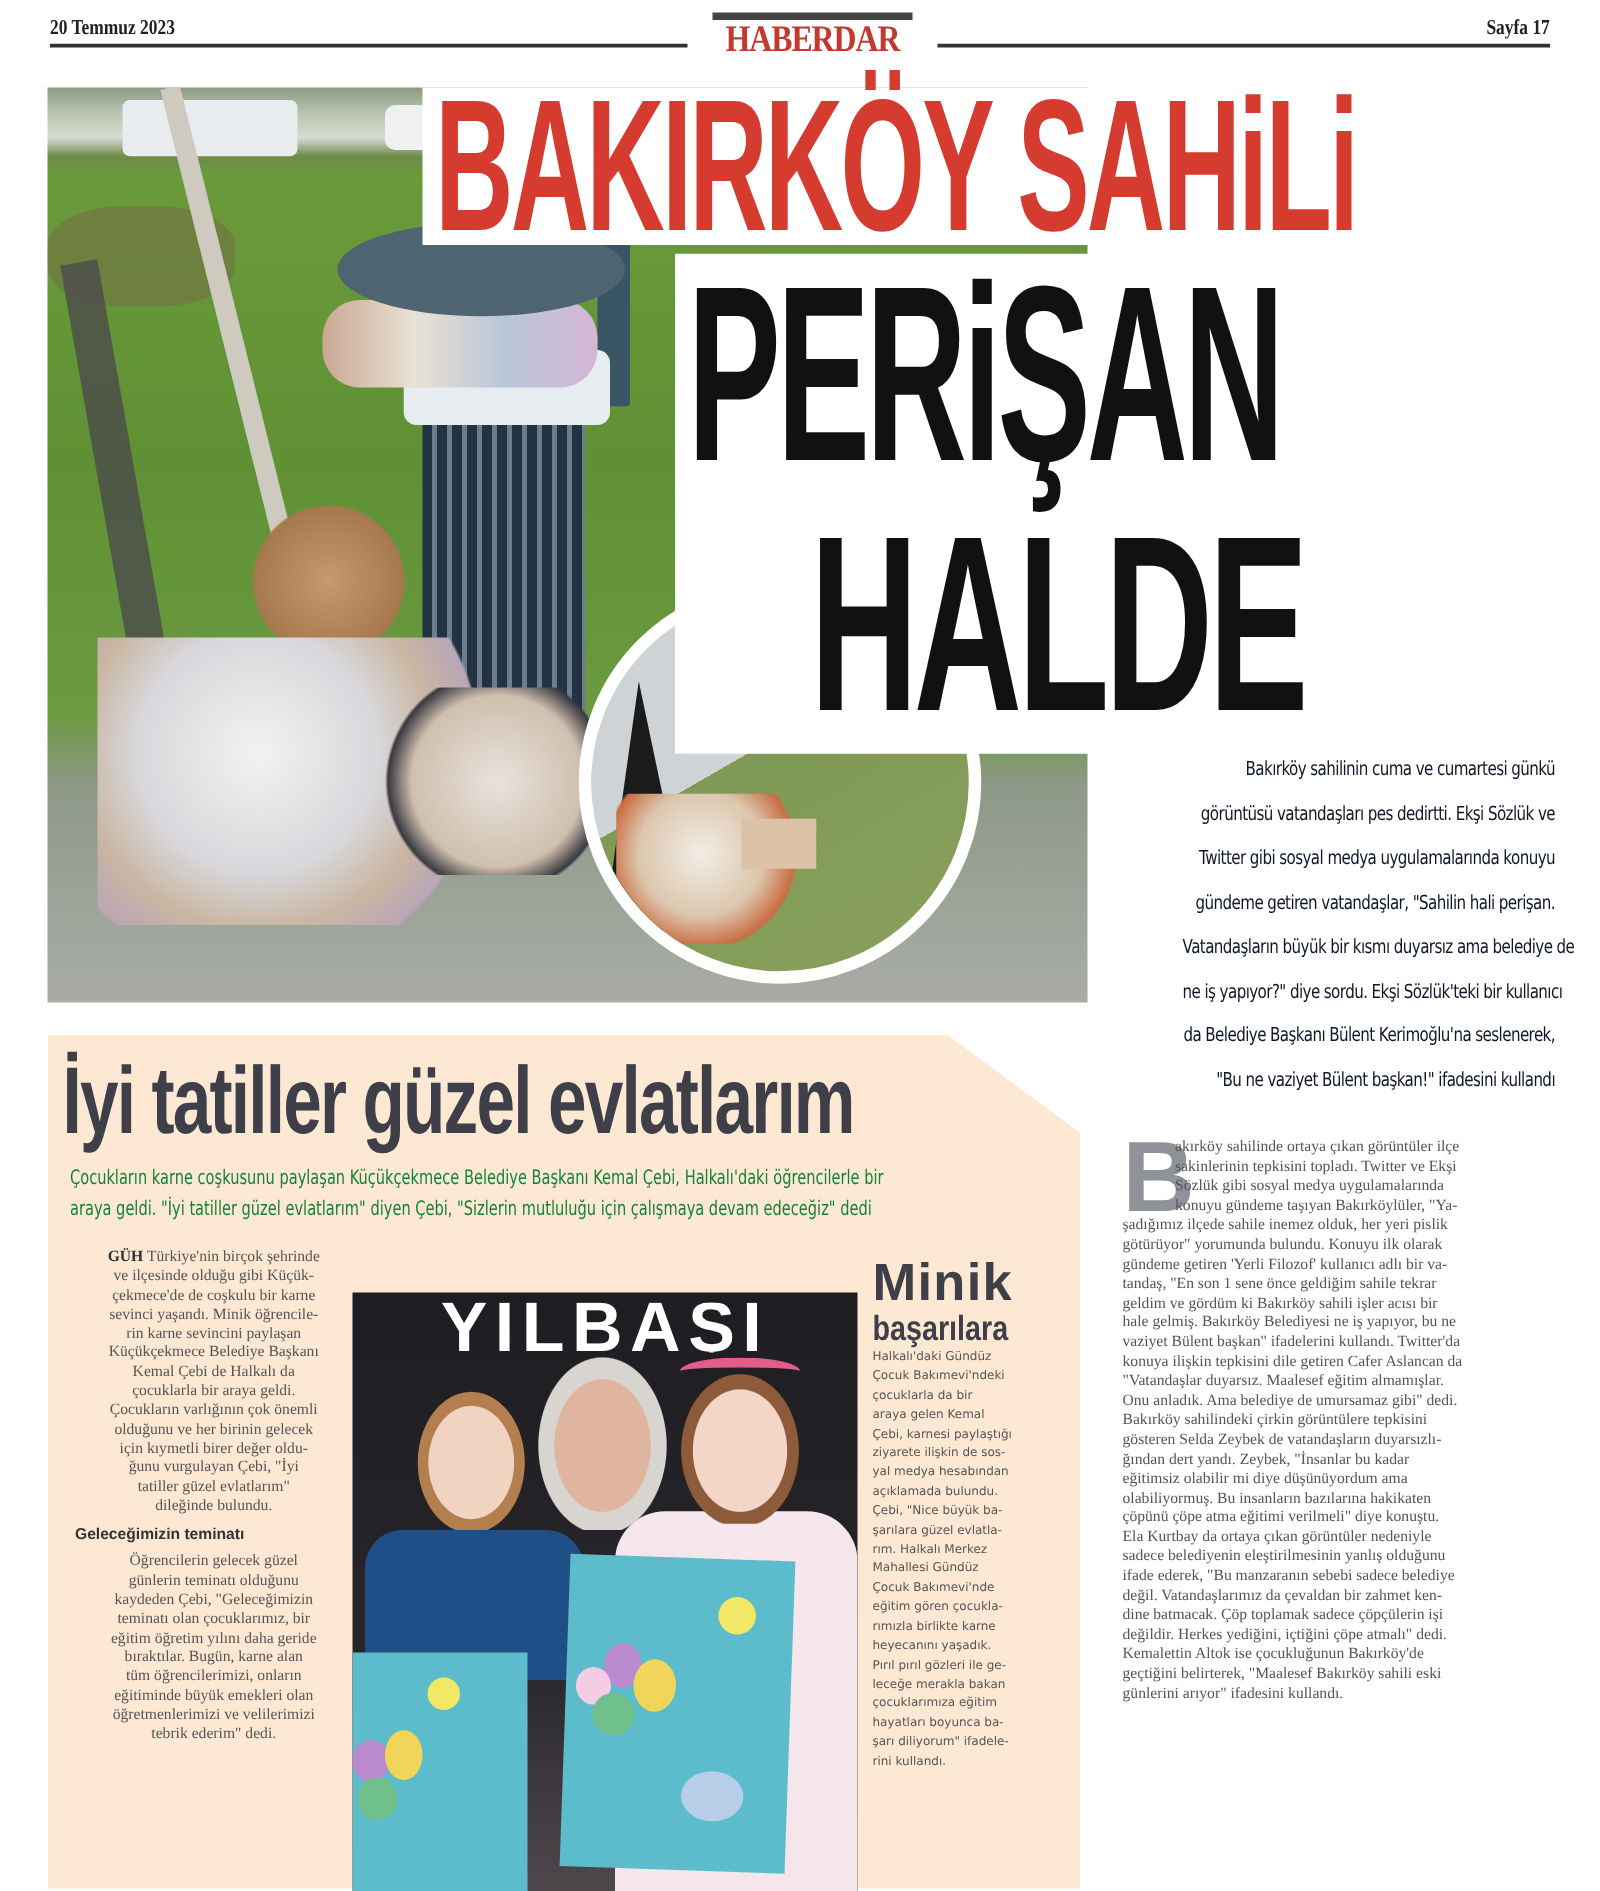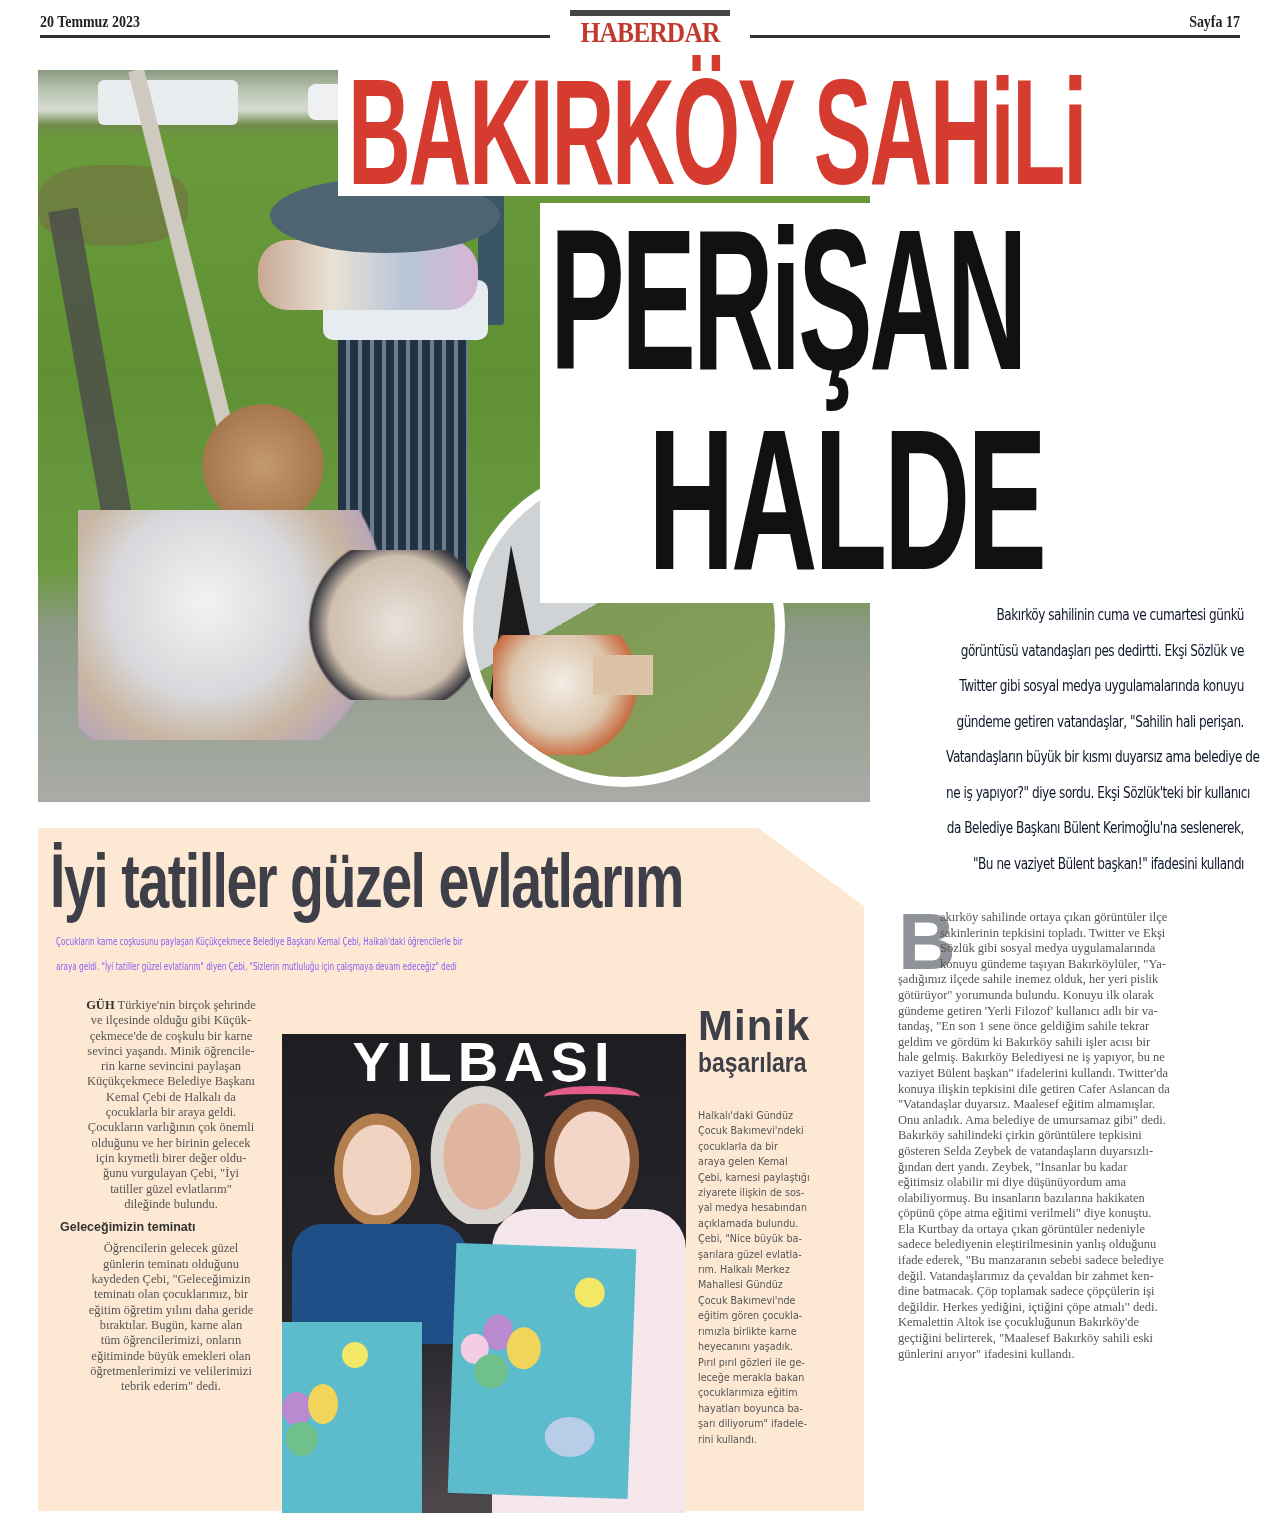--- a/index.html
+++ b/index.html
@@ -53,21 +53,21 @@
     .hl-black2 { position: absolute; left: 648px; top: 400px; font-family: "Liberation Sans", sans-serif; font-weight: bold; color: #111; font-size: 200px; line-height: 200px; white-space: nowrap; letter-spacing: -6px; transform: scaleX(0.6); transform-origin: left top; }
 
     
     .lead { position: absolute; left: 862px; top: 598px; width: 382px; font-family: "DejaVu Sans", sans-serif; font-size: 15.5px; line-height: 35.5px; color: #0f172a; text-align: right; letter-spacing: -0.6px; }
     .lead span { display: block; white-space: nowrap; transform: scaleX(0.78); transform-origin: right; }
 
     
     .beige { position: absolute; left: 38px; top: 828px; width: 826px; height: 683px; background: #fde9d3;
       clip-path: polygon(0 0, 720px 0, 826px 78px, 826px 100%, 0 100%); }
     .bx-title { position: absolute; left: 50px; top: 838px; font-family: "Liberation Sans", sans-serif; font-weight: bold; font-size: 76px; line-height: 86px; color: #3e3f48; white-space: nowrap; letter-spacing: -2px; transform: scaleX(0.73); transform-origin: left top; }
-    .bx-spot { position: absolute; left: 56px; top: 929px; width: 800px; font-family: "DejaVu Sans", sans-serif; font-size: 10px; line-height: 25px; color: #8b5cf6; }
+    .bx-spot { position: absolute; left: 56px; top: 929px; width: 800px; font-family: "DejaVu Sans", sans-serif; font-size: 16px; line-height: 25px; color: #15803d; }
     .bx-spot span { display: block; white-space: nowrap; transform: scaleX(0.73); transform-origin: left; }
 
     .col1 { position: absolute; left: 60px; top: 998px; width: 222px; font-family: "Liberation Serif", serif; font-size: 12.5px; line-height: 15.3px; color: #555; }
     .col1 .ln { display: block; white-space: nowrap; text-align: center; }
     .col1 .lead-word { font-weight: bold; color: #333; }
     .col1 .subhead { display: block; font-family: "Liberation Sans", sans-serif; font-weight: bold; font-size: 12.5px; color: #333; margin: 8px 0 6px; }
 
     
     .photo-kids { position: absolute; left: 282px; top: 1002px; width: 404px; height: 488px; overflow: hidden;
       background: linear-gradient(180deg, #1d1d22 0, #28262b 60%, #504a4e 100%); margin-top: 32px; }
@@ -78,21 +78,21 @@
     .pk-headband { position: absolute; left: 262px; top: 52px; width: 96px; height: 22px; border-top: 8px solid #e45d8a; border-radius: 50% 50% 0 0; }
     .pk-boy-body { position: absolute; left: 10px; top: 190px; width: 175px; height: 120px; background: #1f4f86; border-radius: 30px 30px 0 0; }
     .pk-girl-body { position: absolute; left: 210px; top: 175px; width: 194px; height: 313px; background: #f4e6ea; border-radius: 40px 40px 0 0; }
     .pk-card1 { position: absolute; left: 0; top: 288px; width: 140px; height: 200px; background: #5cbccc; }
     .pk-card2 { position: absolute; left: 170px; top: 212px; width: 180px; height: 250px; background: #5cbccc; transform: rotate(2deg); }
     .balloon { position: absolute; border-radius: 50%; }
 
     .col3 { position: absolute; left: 698px; top: 1004px; width: 160px; }
     .col3-h1 { font-family: "Liberation Sans", sans-serif; font-weight: bold; font-size: 42px; line-height: 44px; color: #3e3f48; letter-spacing: 1px; }
     .col3-h2 { font-family: "Liberation Sans", sans-serif; font-weight: bold; font-size: 28px; line-height: 30px; color: #3e3f48; transform: scaleX(0.82); transform-origin: left; white-space: nowrap; }
-    .col3-body { margin-top: 30px; font-family: "DejaVu Sans", sans-serif; font-size: 9.6px; line-height: 15.4px; color: #555; }
+    .col3-body { margin-top: 0; font-family: "DejaVu Sans", sans-serif; font-size: 9.6px; line-height: 15.4px; color: #555; }
     .col3-body span { display: block; white-space: nowrap; }
 
     
     .rc { position: absolute; left: 898px; top: 910px; width: 348px; font-family: "Liberation Serif", serif; font-size: 12.5px; line-height: 15.6px; color: #555; }
     .rc .ln { display: block; white-space: nowrap; }
     .rc .ind { padding-left: 42px; }
     .dropcap { position: absolute; left: 898px; top: 910px; width: 36px; height: 64px; font-family: "Liberation Sans", sans-serif; font-weight: bold; font-size: 80px; line-height: 64px; color: #8f9299; }
     .rc-sub { display: block; font-family: "Liberation Sans", sans-serif; font-weight: bold; font-size: 11.5px; line-height: 13px; color: #333; margin: 12px 0 6px; }
   </style>
 </head>

